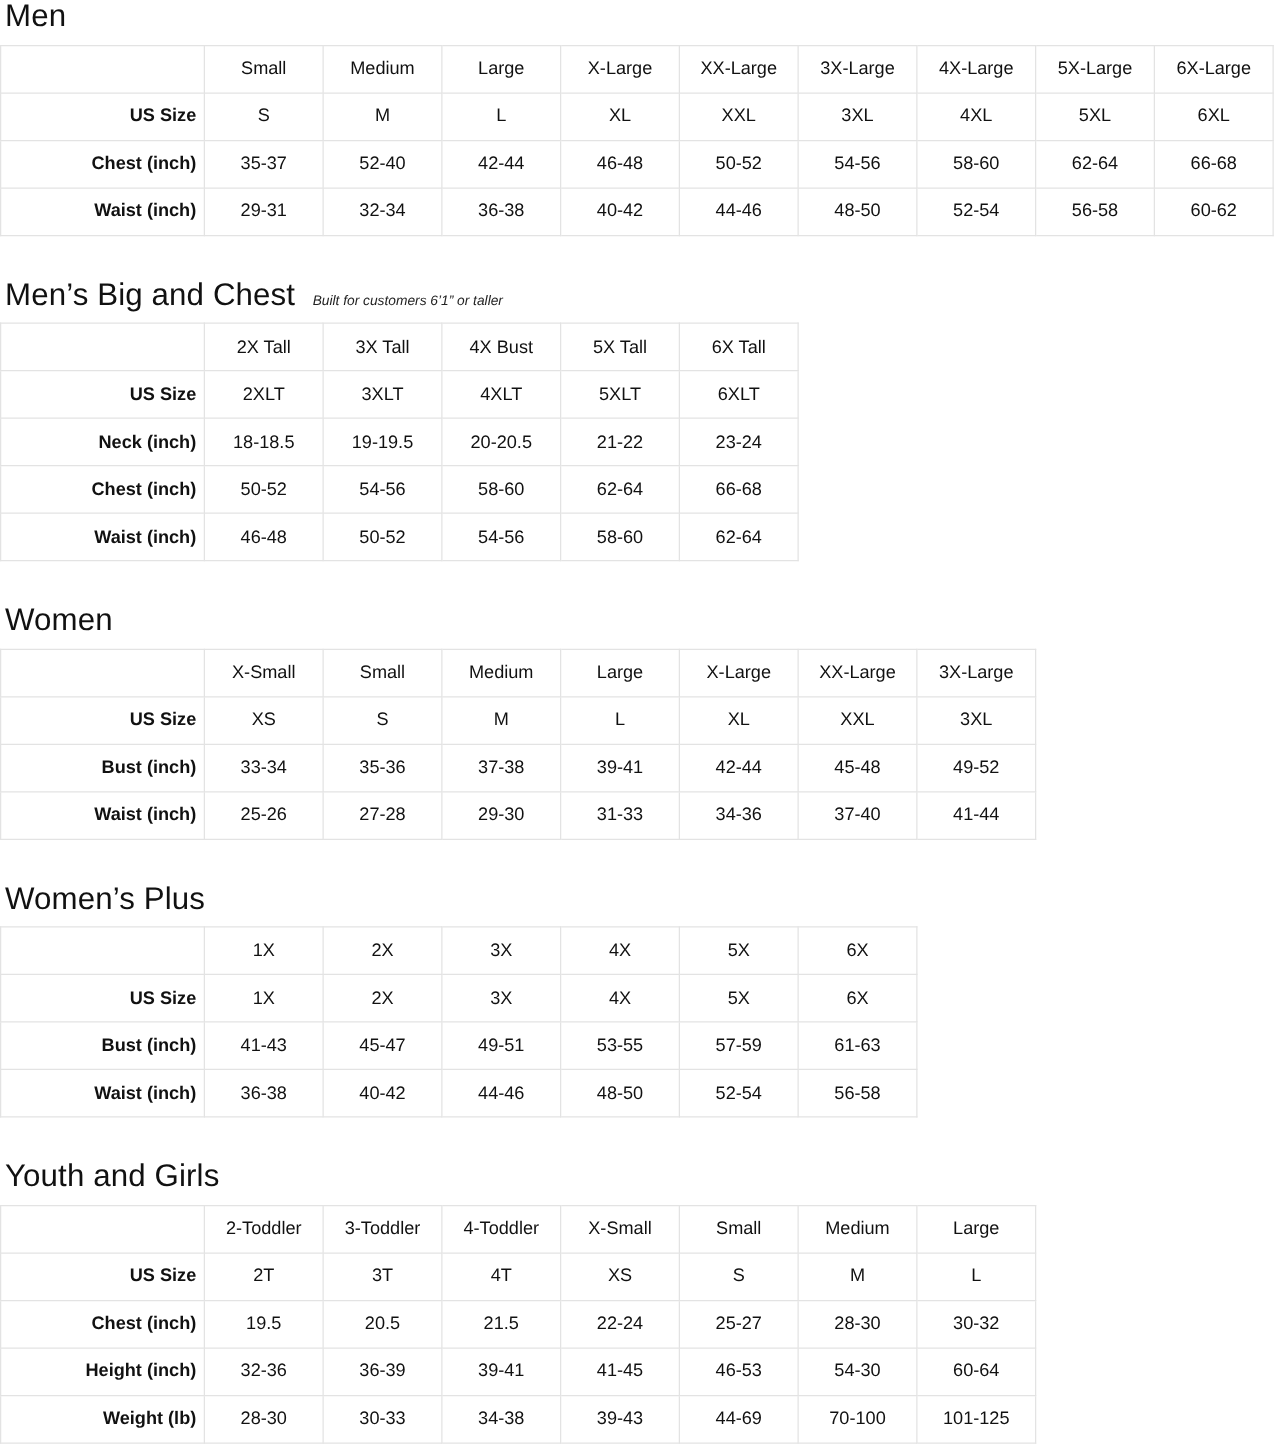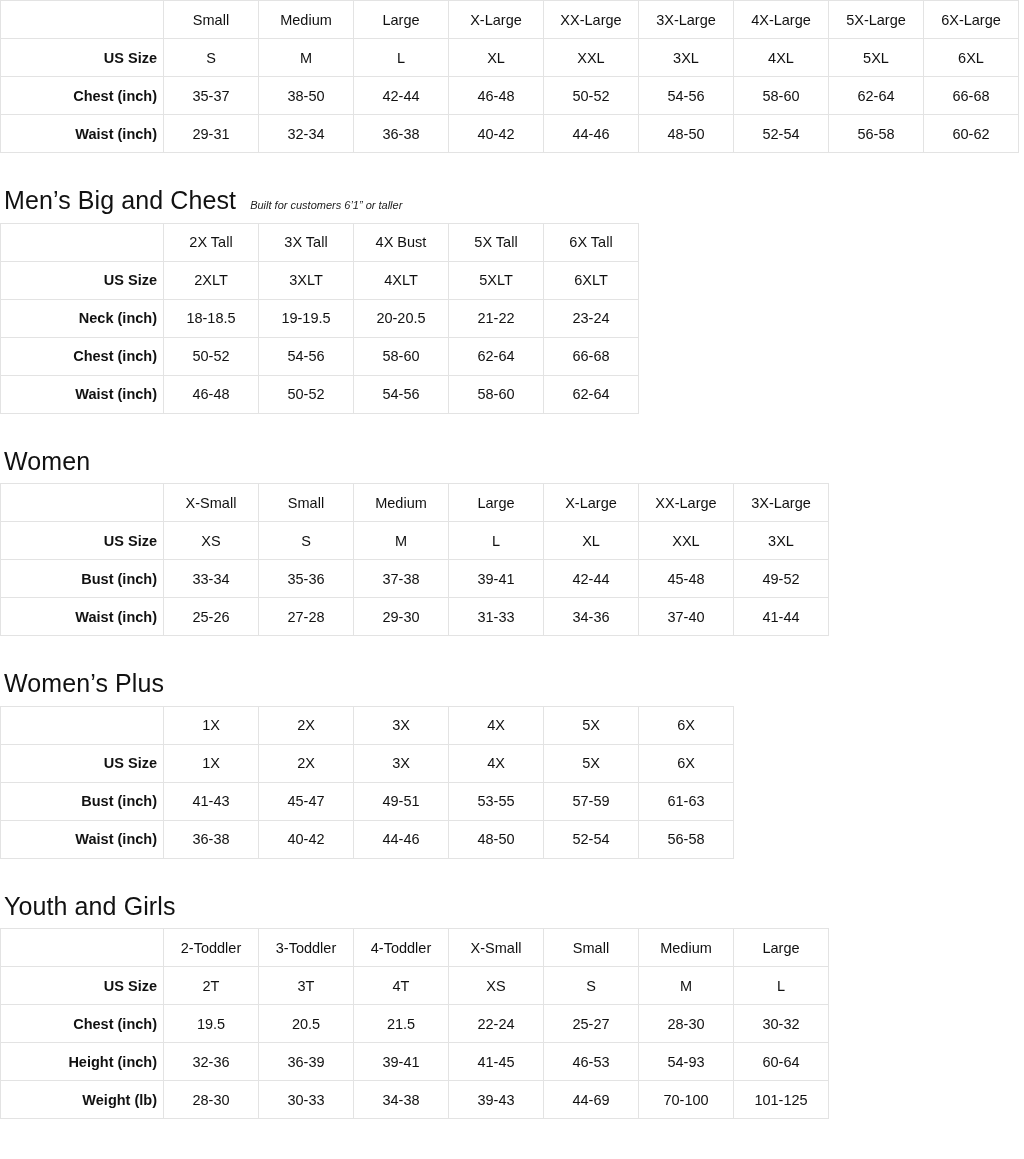--- a/index.html
+++ b/index.html
@@ -77,20 +77,23 @@
   }
   .first-col { width: 163px; }
   .data-col { width: 95px; }
 </style>
 </head>
 <body>
 
 <div class="page">
   <div id="sections-root">
       <div class="section">
+        <div class="section-head">
+          <div class="section-title">Men</div>
+        </div>
         <table class="size-table">
           <colgroup>
             <col class="first-col">
             <col class="data-col">
             <col class="data-col">
             <col class="data-col">
             <col class="data-col">
             <col class="data-col">
             <col class="data-col">
             <col class="data-col">
@@ -120,21 +123,21 @@
               <td>XL</td>
               <td>XXL</td>
               <td>3XL</td>
               <td>4XL</td>
               <td>5XL</td>
               <td>6XL</td>
             </tr>
             <tr>
               <td class="rowhead">Chest (inch)</td>
               <td>35-37</td>
-              <td>38-50</td>
+              <td>52-40</td>
               <td>42-44</td>
               <td>46-48</td>
               <td>50-52</td>
               <td>54-56</td>
               <td>58-60</td>
               <td>62-64</td>
               <td>66-68</td>
             </tr>
             <tr>
               <td class="rowhead">Waist (inch)</td>
@@ -376,21 +379,21 @@
               <td>28-30</td>
               <td>30-32</td>
             </tr>
             <tr>
               <td class="rowhead">Height (inch)</td>
               <td>32-36</td>
               <td>36-39</td>
               <td>39-41</td>
               <td>41-45</td>
               <td>46-53</td>
-              <td>54-93</td>
+              <td>54-30</td>
               <td>60-64</td>
             </tr>
             <tr>
               <td class="rowhead">Weight (lb)</td>
               <td>28-30</td>
               <td>30-33</td>
               <td>34-38</td>
               <td>39-43</td>
               <td>44-69</td>
               <td>70-100</td>

